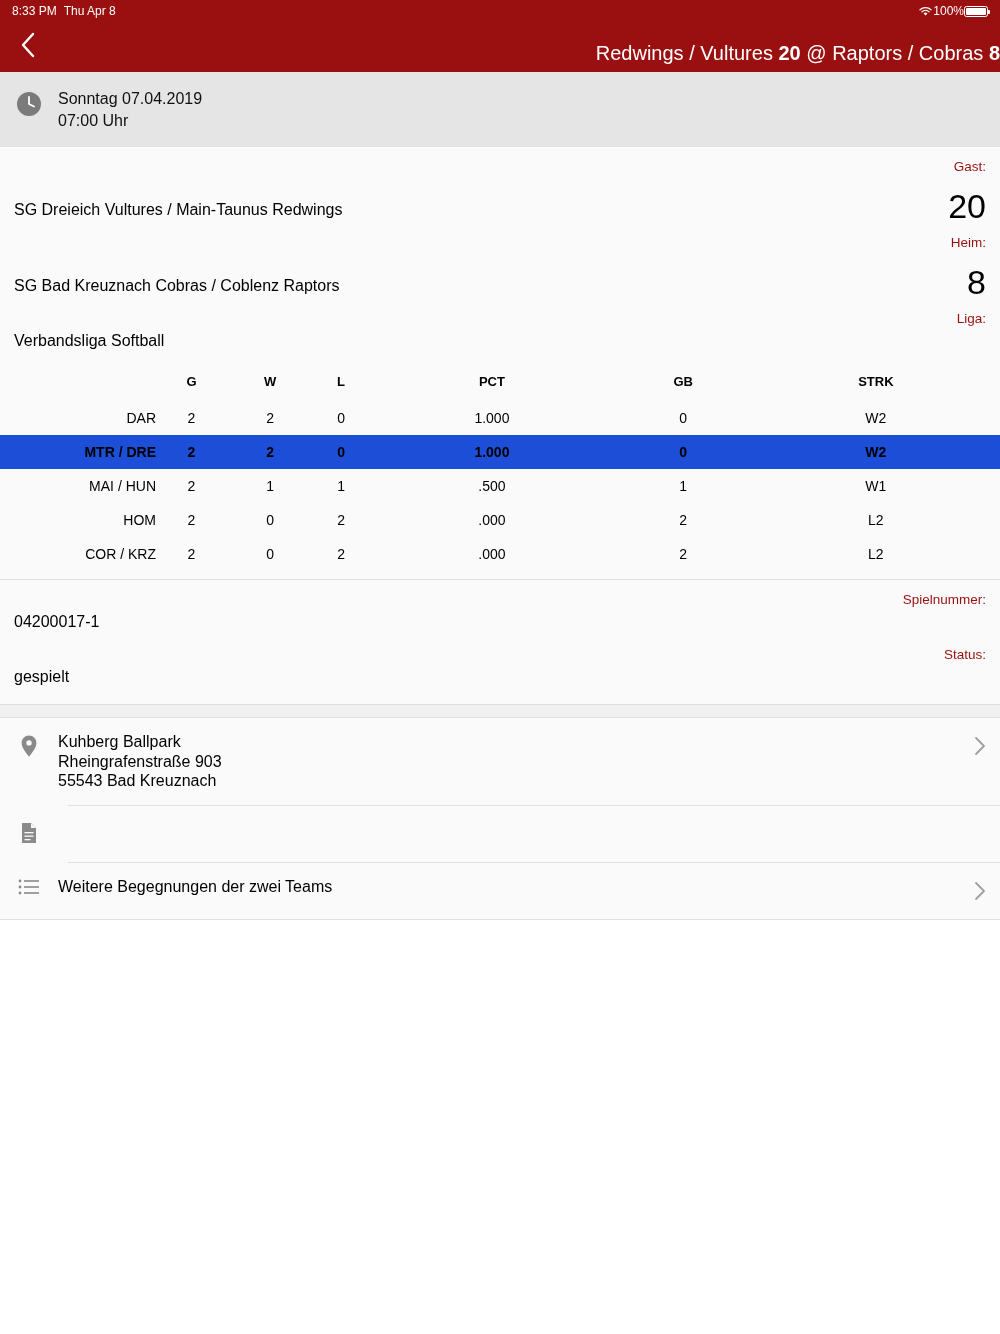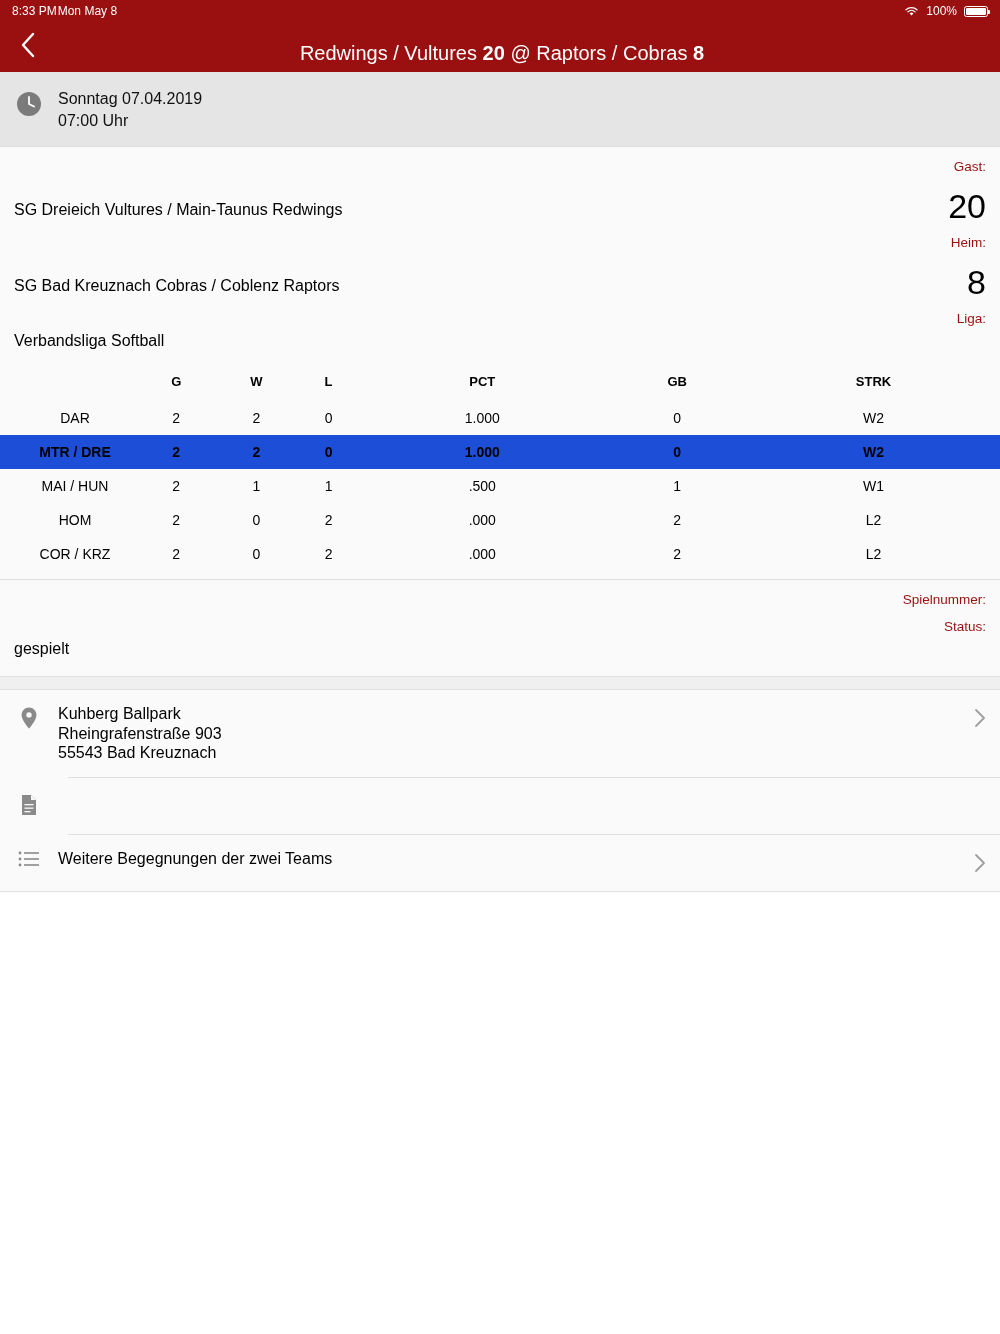--- a/index.html
+++ b/index.html
@@ -20,27 +20,26 @@
     background: #9a0f0f;
     color: #ffffff;
     display: flex;
     align-items: center;
     font-size: 12px;
     padding: 0 12px;
     box-sizing: border-box;
   }
   .statusbar .left {
     display: flex;
-    gap: 1px;
+    gap: 7px;
     align-items: center;
   }
   .statusbar .right {
     margin-left: auto;
     display: flex;
-    gap: 7px;
     align-items: center;
   }
   .wifi-icon svg { display: block; }
   .battery {
     width: 24px;
     height: 11px;
     border: 1px solid #ffffff;
     border-radius: 2.5px;
     position: relative;
     box-sizing: border-box;
@@ -74,21 +73,21 @@
   .back-btn {
     width: 56px;
     display: flex;
     align-items: center;
     justify-content: center;
     cursor: pointer;
   }
   .nav-title {
     position: absolute;
     left: 4px; right: 0;
-    text-align: center;
+    text-align: right;
     font-size: 20px;
     font-weight: 400;
     pointer-events: none;
     margin-top: 12px;
   }
   .nav-title b { font-weight: 700; }
   
   .content {
     background: #fafafa;
   }
@@ -149,22 +148,22 @@
     font-size: 14px;
   }
   table.standings th {
     font-size: 13px;
     font-weight: 700;
     padding: 6px 0 12px 0;
     text-align: center;
   }
   table.standings th.team-col,
   table.standings td.team-col {
-    text-align: center;
-    padding-left: 10px;
+    text-align: right;
+    padding-left: 26px;
     width: 130px;
     margin-left: 27px;
   }
   table.standings td {
     text-align: center;
     padding: 9px 0;
     font-size: 14px;
   }
   table.standings tr.highlight {
     background: #1d4ed8;
@@ -211,21 +210,21 @@
     background: #ffffff;
     height: 400px;
   }
 </style>
 </head>
 <body>
 
 <div class="statusbar">
   <div class="left">
     <span>8:33 PM</span>
-    <span>Mon May 8</span>
+    <span>Thu Apr 8</span>
   </div>
   <div class="right">
     <span class="wifi-icon">
       <svg width="15" height="11" viewBox="0 0 15 11">
         <path d="M7.5 9.6 L5.6 7.5 a2.8 2.8 0 0 1 3.8 0 Z" fill="#fff"></path>
         <path d="M3.9 5.9 a5.2 5.2 0 0 1 7.2 0" stroke="#fff" stroke-width="1.3" fill="none" stroke-linecap="round"></path>
         <path d="M2 3.8 a8 8 0 0 1 11 0" stroke="#fff" stroke-width="1.3" fill="none" stroke-linecap="round"></path>
       </svg>
     </span>
     <span>100%</span>
@@ -348,20 +347,21 @@
         <td>.000</td>
         <td>2</td>
         <td>L2</td>
       </tr>
     </tbody>
   </table>
   <div class="table-bottom-divider"></div>
 
   <div class="field">
     <div class="field-label">Spielnummer:</div>
+    <div class="field-value">04200017-1</div>
   </div>
 
   <div class="field" style="padding-bottom:14px;">
     <div class="field-label">Status:</div>
     <div class="field-value">gespielt</div>
   </div>
 
   <div class="list-sep"></div>
 
   <div class="list-row">

